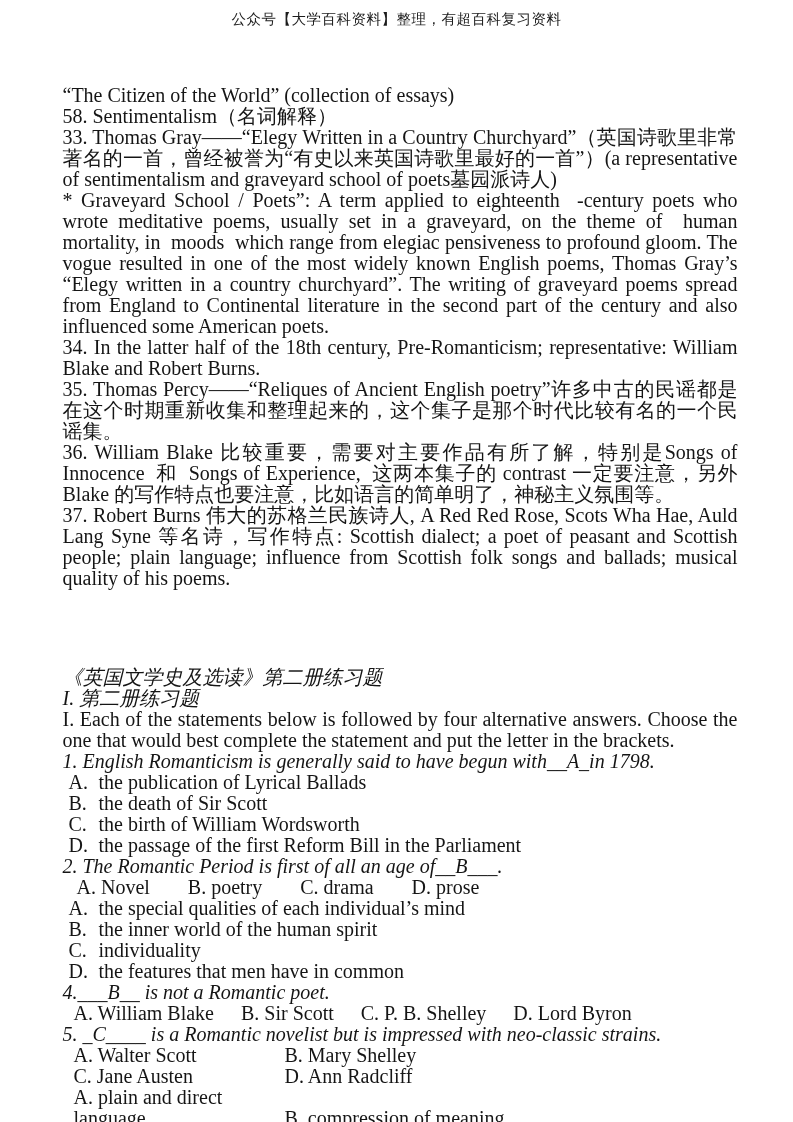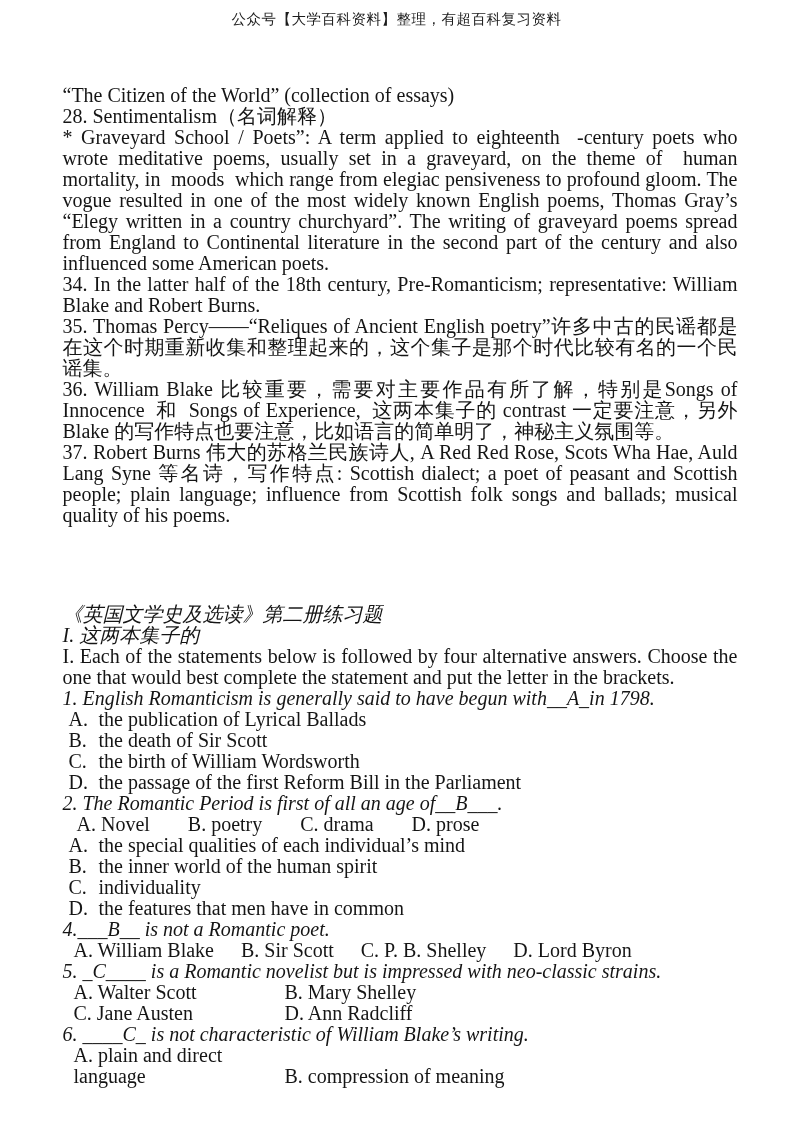--- a/index.html
+++ b/index.html
@@ -53,31 +53,32 @@
 </head>
 <body>
 
 <div class="page">
 
   <div class="doc-header">公众号【大学百科资料】整理，有超百科复习资料</div>
 
   <div class="content">
 
     <p class="para">“The Citizen of the World” (collection of essays)</p>
-    <p class="para">28. Sentimentalism（名词解释）</p>
+    <p class="para">58. Sentimentalism（名词解释）</p>
+    <p class="para">33. Thomas Gray——“Elegy Written in a Country Churchyard”（英国诗歌里非常著名的一首，曾经被誉为“有史以来英国诗歌里最好的一首”）(a representative of sentimentalism and graveyard school of poets墓园派诗人)</p>
     <p class="para">* Graveyard School / Poets”: A term applied to eighteenth  -century poets who wrote meditative poems, usually set in a graveyard, on the theme of  human mortality, in  moods  which range from elegiac pensiveness to profound gloom. The vogue resulted in one of the most widely known English poems, Thomas Gray’s “Elegy written in a country churchyard”. The writing of graveyard poems spread from England to Continental literature in the second part of the century and also influenced some American poets.</p>
     <p class="para">34. In the latter half of the 18th century, Pre-Romanticism; representative: William Blake and Robert Burns.</p>
     <p class="para">35. Thomas Percy——“Reliques of Ancient English poetry”许多中古的民谣都是在这个时期重新收集和整理起来的，这个集子是那个时代比较有名的一个民谣集。</p>
     <p class="para">36. William Blake 比较重要，需要对主要作品有所了解，特别是Songs of Innocence  和  Songs of Experience,  这两本集子的 contrast 一定要注意，另外 Blake 的写作特点也要注意，比如语言的简单明了，神秘主义氛围等。</p>
     <p class="para">37. Robert Burns 伟大的苏格兰民族诗人, A Red Red Rose, Scots Wha Hae, Auld Lang Syne 等名诗，写作特点: Scottish dialect; a poet of peasant and Scottish people; plain language; influence from Scottish folk songs and ballads; musical quality of his poems.</p>
 
     <div class="section-gap"></div>
 
     <p class="stem">《英国文学史及选读》第二册练习题</p>
-    <p class="stem">I. 这两本集子的</p>
+    <p class="stem">I. 第二册练习题</p>
     <p class="para">I. Each of the statements below is followed by four alternative answers. Choose the one that would best complete the statement and put the letter in the brackets.</p>
 
     <p class="stem">1. English Romanticism is generally said to have begun with__A_in 1798.</p>
     <div class="opt-row">
       <span class="opt-letter">A.</span>
       <span class="opt-text">the publication of Lyrical Ballads</span>
     </div>
     <div class="opt-row">
       <span class="opt-letter">B.</span>
       <span class="opt-text">the death of Sir Scott</span>
@@ -127,20 +128,19 @@
     <p class="stem">5. _C____ is a Romantic novelist but is impressed with neo-classic strains.</p>
     <div class="opt-grid-row">
       <span class="col1">A. Walter Scott</span>
       <span class="col2">B. Mary Shelley</span>
     </div>
     <div class="opt-grid-row">
       <span class="col1">C. Jane Austen</span>
       <span class="col2">D. Ann Radcliff</span>
     </div>
 
-    <p class="stem">6. ____C_ is not characteristic of William Blake’s writing.</p>
     <div class="opt-grid-row">
       <span class="col1">A. plain and direct language</span>
       <span class="col2">B. compression of meaning</span>
     </div>
 
   </div>
 </div>
 
 </body></html>

